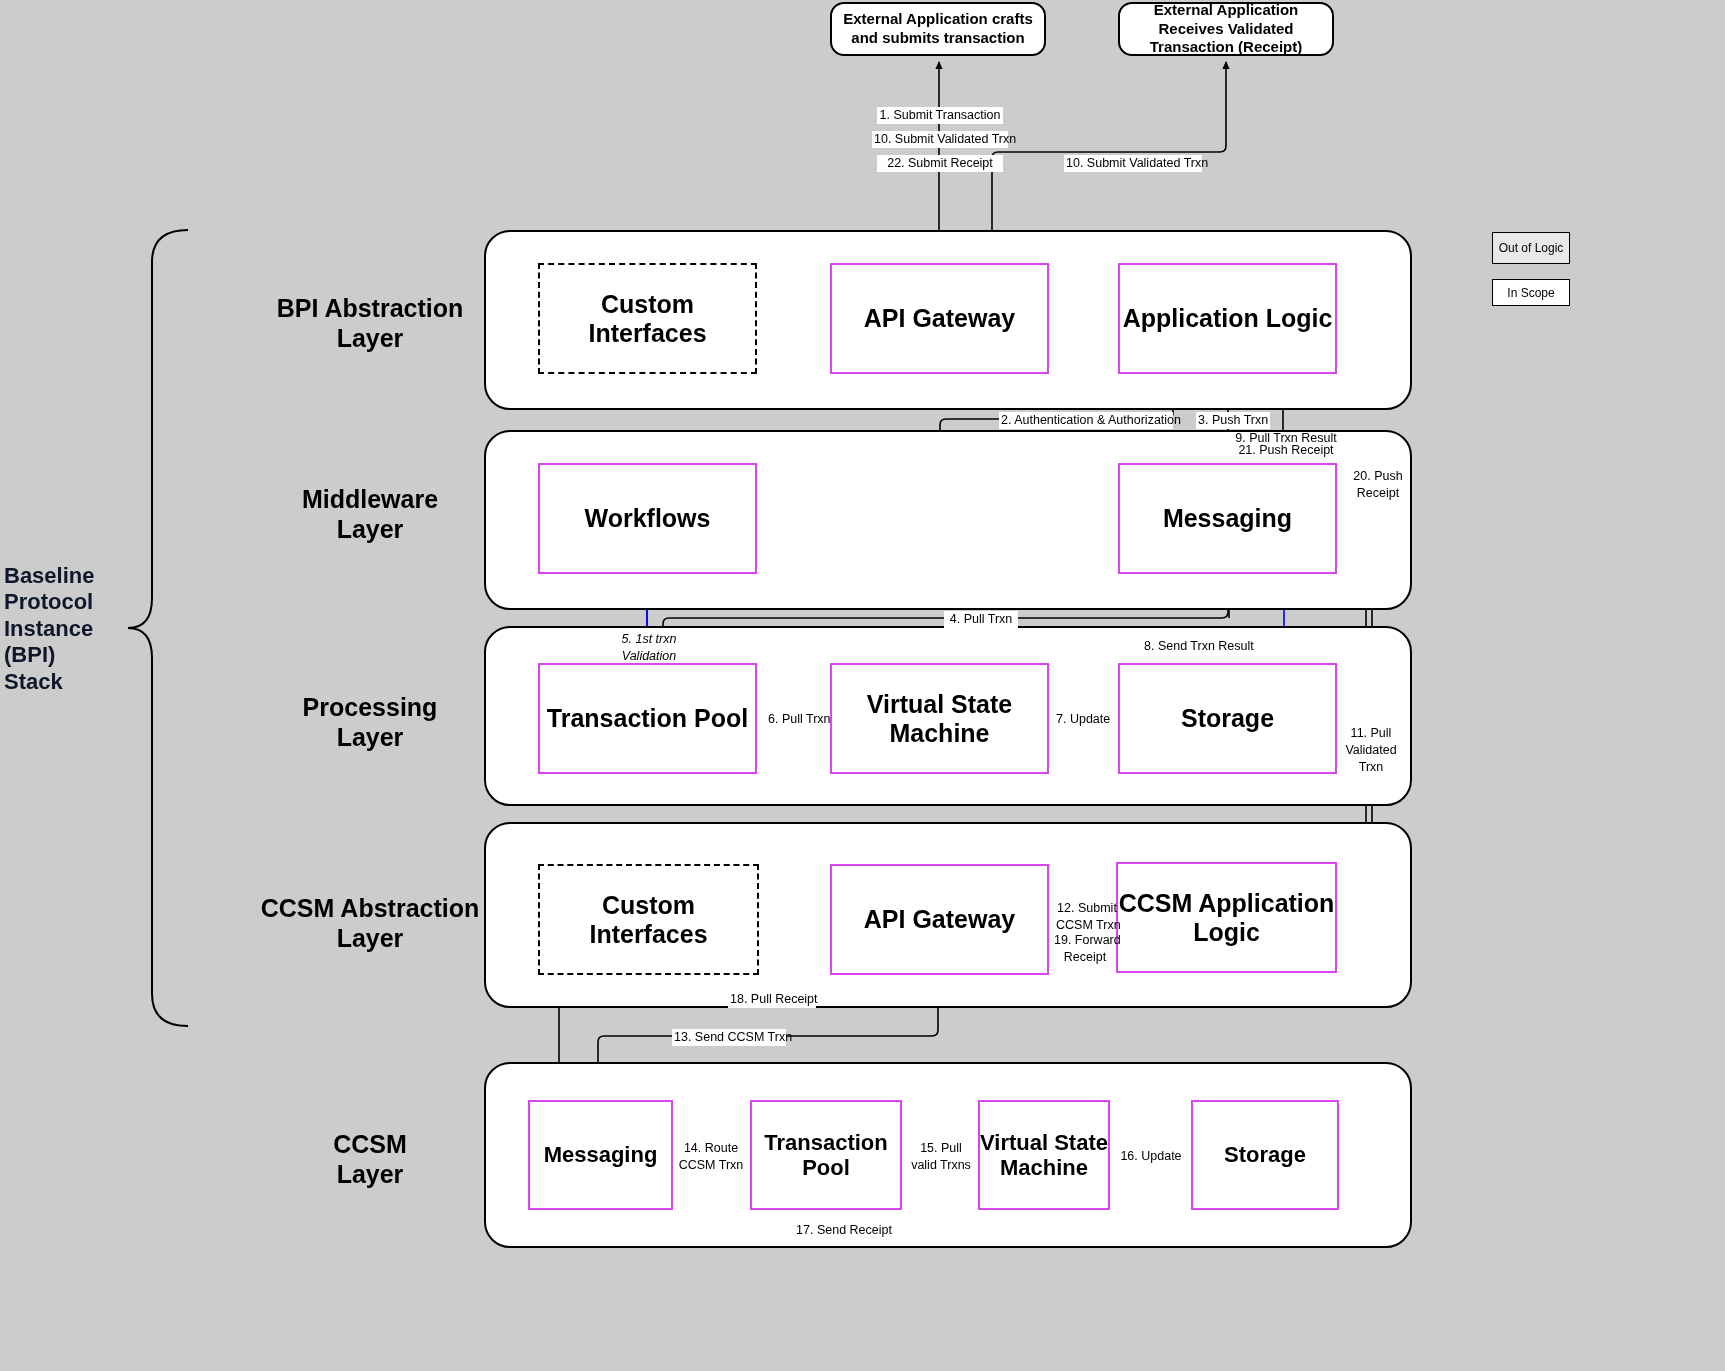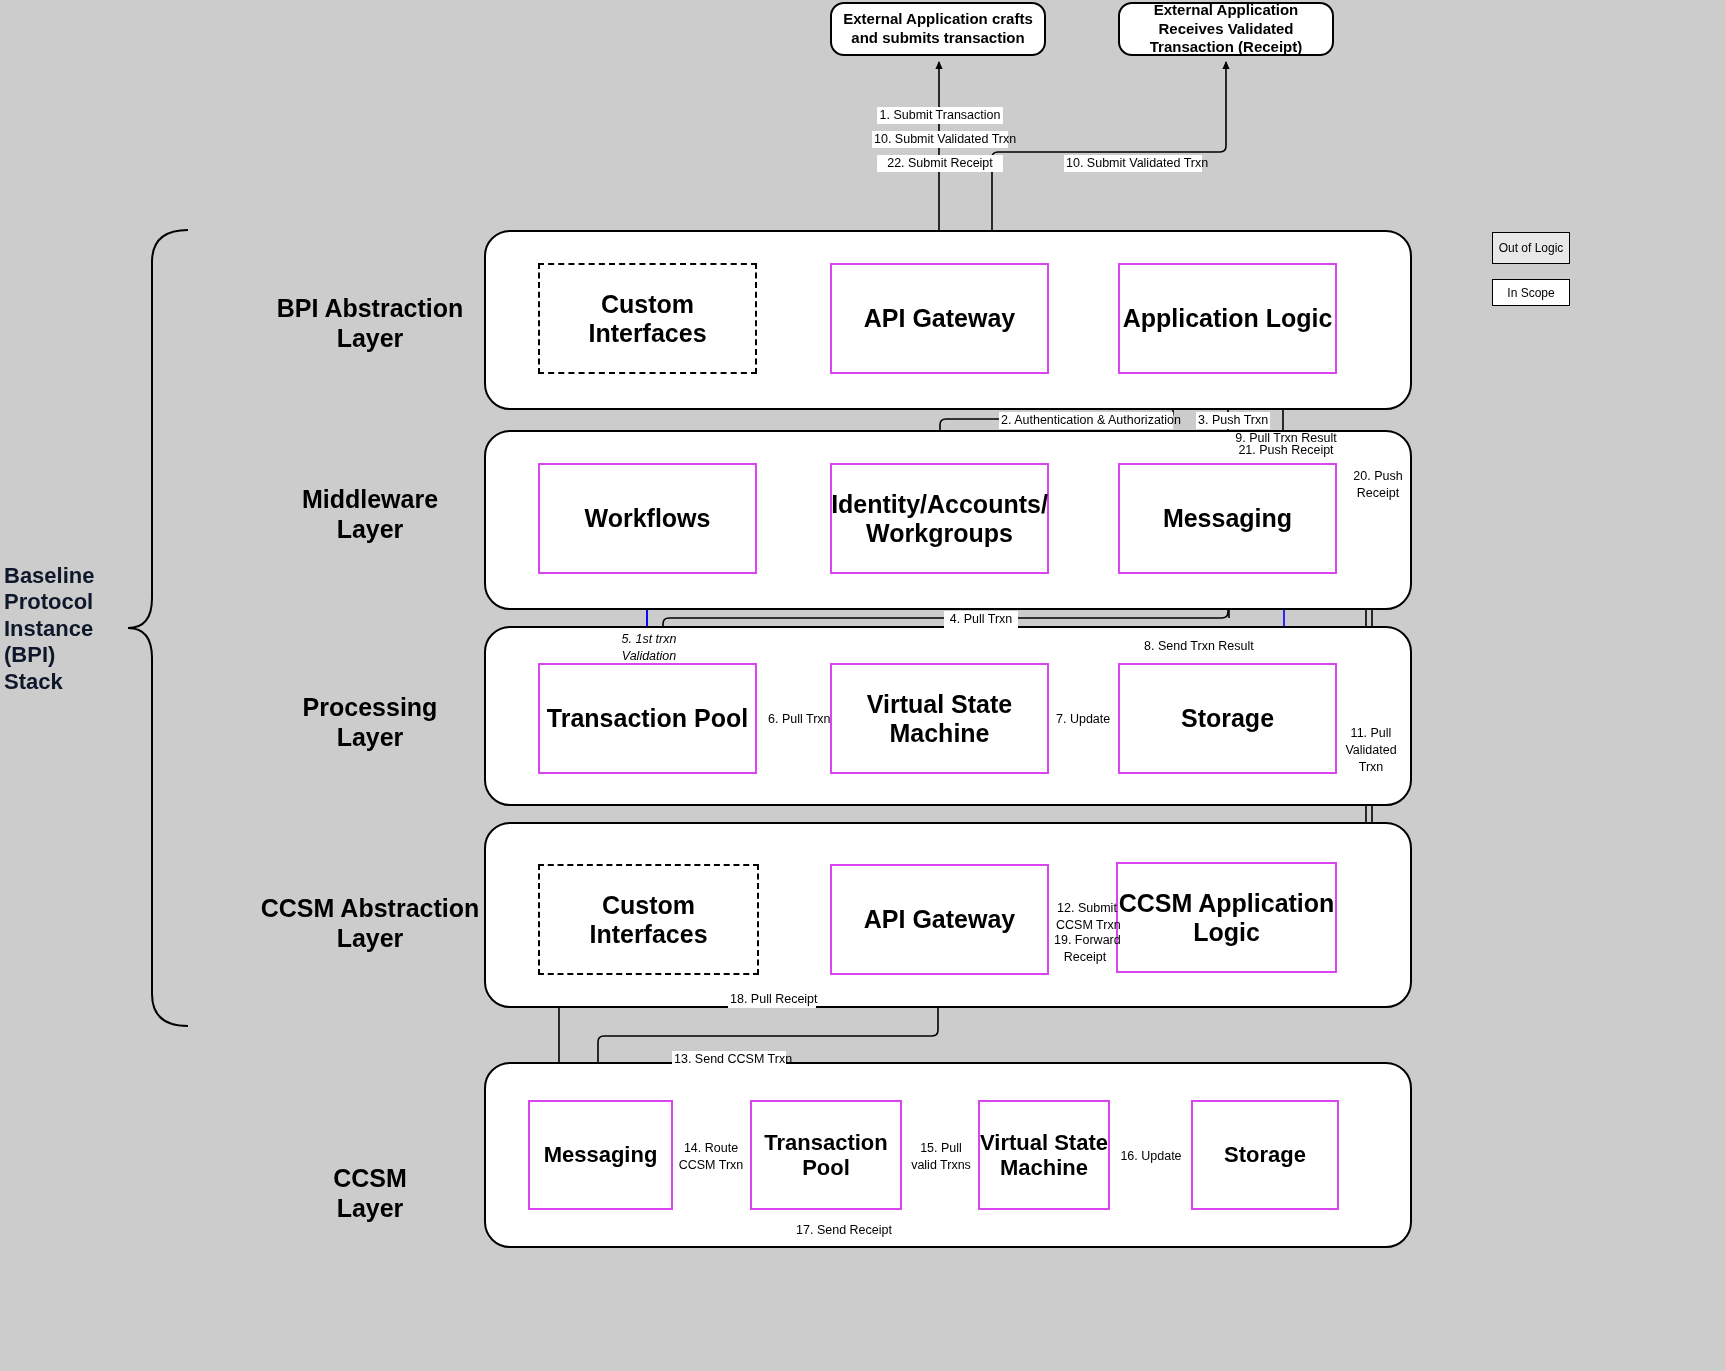--- a/index.html
+++ b/index.html
@@ -208,26 +208,20 @@
 
   <div class="layer-title" style="left:200px;top:484px;width:340px;">
     <div>Middleware</div>
     <div>Layer</div>
   </div>
 
   <div class="comp" style="left:538px;top:463px;width:219px;height:111px;">
     <span>Workflows</span>
   </div>
 
-  <div class="comp" style="left:830px;top:463px;width:219px;height:111px;">
-    <div>
-      <div>Identity/Accounts/</div>
-      <div>Workgroups</div>
-    </div>
-  </div>
 
   <div class="comp" style="left:1118px;top:463px;width:219px;height:111px;">
     <span>Messaging</span>
   </div>
 
   <div class="layer" style="left:484px;top:626px;width:928px;height:180px;"></div>
 
   <div class="layer-title" style="left:200px;top:692px;width:340px;">
     <div>Processing</div>
     <div>Layer</div>
@@ -265,21 +259,21 @@
 
   <div class="comp" style="left:1116px;top:862px;width:221px;height:111px;">
     <div>
       <div>CCSM Application</div>
       <div>Logic</div>
     </div>
   </div>
 
   <div class="layer" style="left:484px;top:1062px;width:928px;height:186px;"></div>
 
-  <div class="layer-title" style="left:200px;top:1163px;width:340px;text-align:center;">
+  <div class="layer-title" style="left:200px;top:1129px;width:340px;text-align:center;">
     <div>CCSM</div>
     <div>Layer</div>
   </div>
 
   <div class="comp small" style="left:528px;top:1100px;width:145px;height:110px;">
     <span>Messaging</span>
   </div>
 
   <div class="comp small" style="left:750px;top:1100px;width:152px;height:110px;">
     <div>
@@ -363,21 +357,21 @@
 
   <div class="flab nobg" style="left:1052px;top:932px;width:62px;text-align:center;">
     <div>19. Forward</div>
     <div>Receipt</div>
   </div>
 
   <div class="flab" style="left:728px;top:991px;width:84px;text-align:center;">
     <span>18. Pull Receipt</span>
   </div>
 
-  <div class="flab" style="left:672px;top:1029px;width:110px;text-align:center;margin-top:22px;">
+  <div class="flab" style="left:672px;top:1029px;width:110px;text-align:center;">
     <span>13. Send CCSM Trxn</span>
   </div>
 
   <div class="flab nobg" style="left:676px;top:1140px;width:66px;text-align:center;">
     <div>14. Route</div>
     <div>CCSM Trxn</div>
   </div>
 
   <div class="flab nobg" style="left:906px;top:1140px;width:66px;text-align:center;">
     <div>15. Pull</div>

